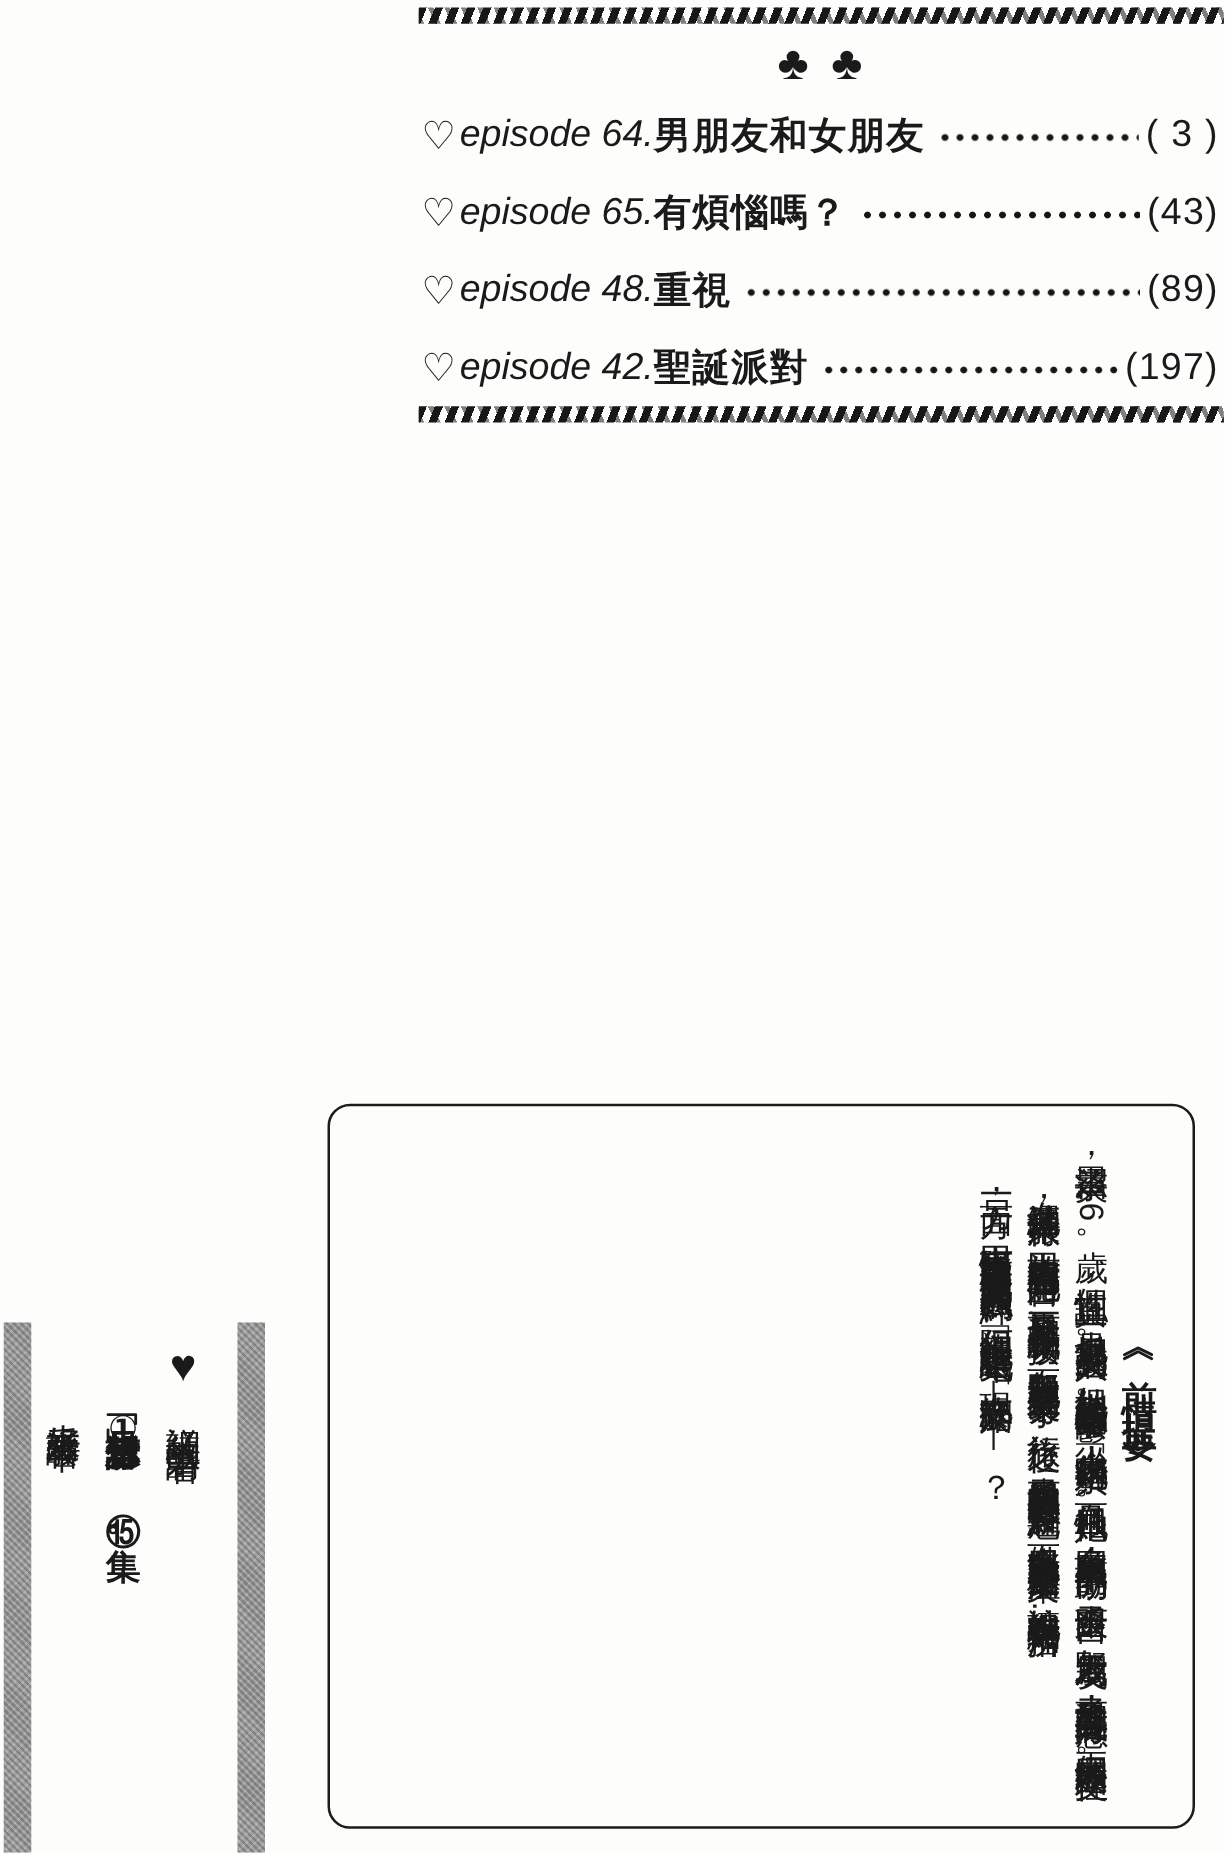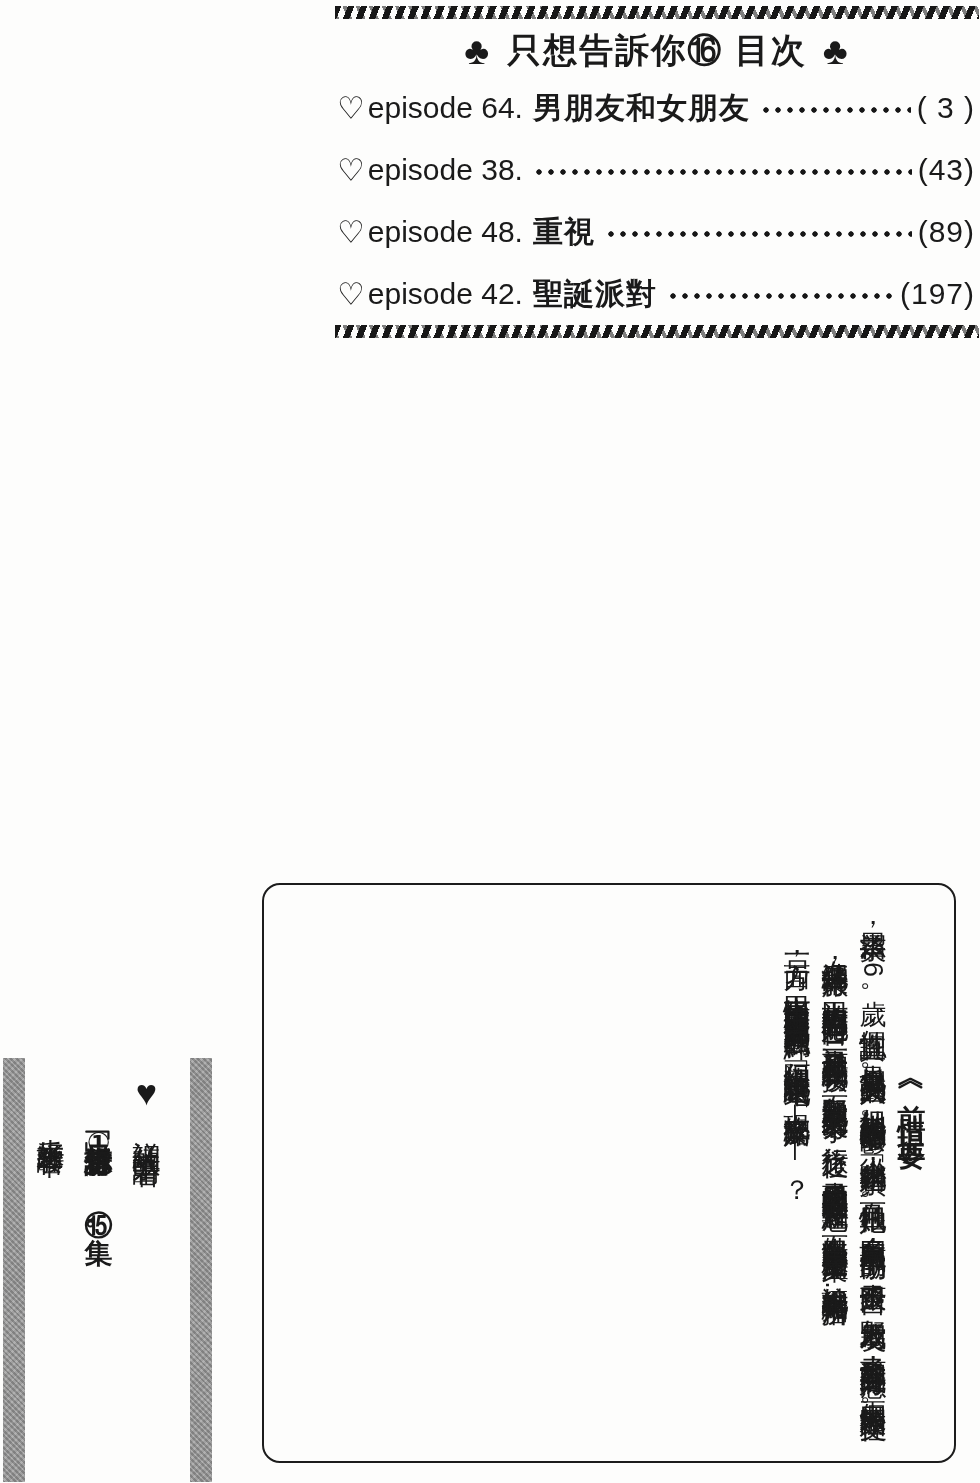--- a/index.html
+++ b/index.html
@@ -23,22 +23,22 @@
     margin: 9px 0 3px; height: 46px;
     font-size: 34px; font-weight: bold; letter-spacing: 2px;
   }
   .club { font-size: 38px; line-height: 1; }
   .ep-row {
     display: flex; align-items: center;
     height: 62px; padding: 0 4px 0 2px;
     font-size: 30px;
   }
   .ep-heart { font-size: 31px; margin-right: 3px; line-height: 1; }
-  .ep-label { white-space: nowrap; }
-  .ep-title { margin-left: 10px; font-weight: 600; letter-spacing: 1px; white-space: nowrap; }
+  .ep-label { white-space: nowrap; font-style: italic; }
+  .ep-title { font-weight: 600; letter-spacing: 1px; white-space: nowrap; }
   .leader {
     flex: 1; height: 30px; margin: 4px 6px 0 10px;
     background-image: radial-gradient(circle, #161616 2.4px, transparent 3px);
     background-size: 12px 30px; background-repeat: repeat-x; background-position: 0 center;
   }
   .ep-page { white-space: nowrap; letter-spacing: 1px; }
 
   
   .summary-box {
     position: absolute; left: 262px; top: 883px;
@@ -79,35 +79,35 @@
   .promo-col-c { padding-top: 44px; letter-spacing: 2px; }
 </style>
 </head>
 <body>
 
 <div class="toc">
   <div class="zigzag"></div>
 
   <div class="toc-title">
     <span class="club">♣</span>
-    <span>只想告訴你⑯ 目次</span>
     <span class="club">♣</span>
   </div>
 
   <div class="ep-row">
     <span class="ep-heart">♡</span>
     <span class="ep-label">episode 64.</span>
     <span class="ep-title">男朋友和女朋友</span>
     <span class="leader"></span>
     <span class="ep-page">( 3 )</span>
   </div>
 
   <div class="ep-row">
     <span class="ep-heart">♡</span>
-    <span class="ep-label">episode 38.</span>
+    <span class="ep-label">episode 65.</span>
+    <span class="ep-title">有煩惱嗎？</span>
     <span class="leader"></span>
     <span class="ep-page">(43)</span>
   </div>
 
   <div class="ep-row">
     <span class="ep-heart">♡</span>
     <span class="ep-label">episode 48.</span>
     <span class="ep-title">重視</span>
     <span class="leader"></span>
     <span class="ep-page">(89)</span>

